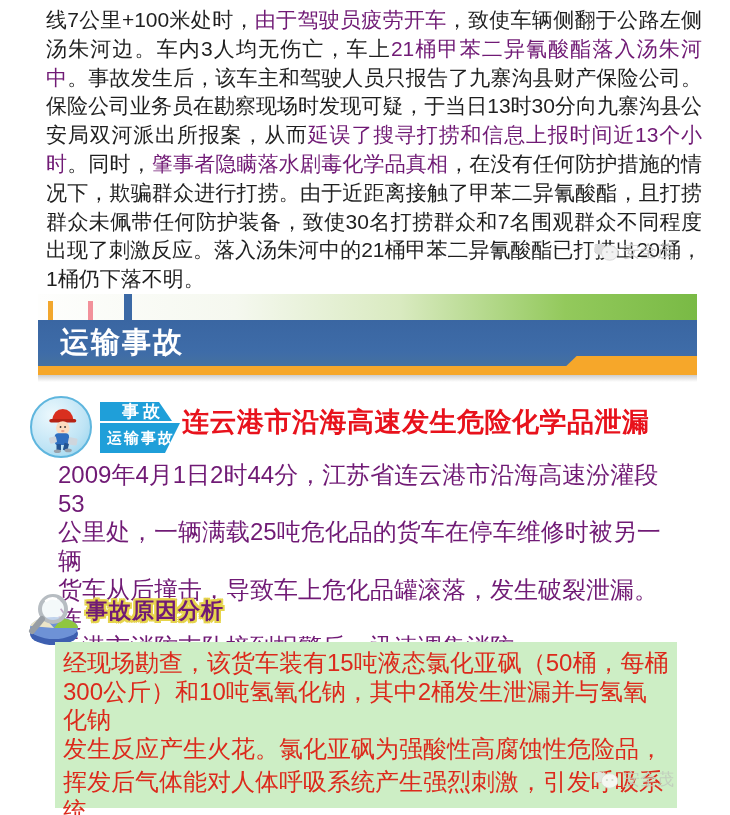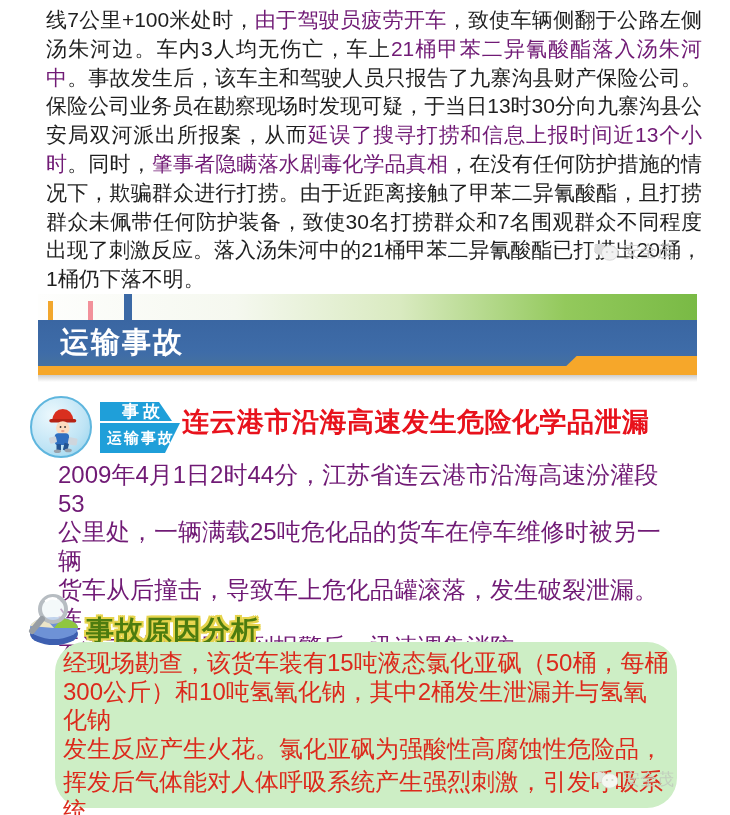--- a/index.html
+++ b/index.html
@@ -47,26 +47,26 @@
             color:#fff;font-size:15px;font-weight:bold;letter-spacing:2px;line-height:30px;
             padding-left:7px;box-sizing:border-box;}
   .sec-title{position:absolute;left:182px;top:404px;font-size:27px;font-weight:bold;
              color:#e8121c;letter-spacing:0.5px;white-space:nowrap;}
 
   
   .p2{position:absolute;left:58px;top:461px;width:614px;font-size:24px;line-height:28.7px;color:#701a75;}
 
   
   .mag{position:absolute;left:26px;top:592px;}
-  .analysis-label{position:absolute;left:86px;top:612px;font-size:28px;font-weight:bold;
-      color:#4d7c0f;letter-spacing:1px;
+  .analysis-label{position:absolute;left:86px;top:596px;font-size:22px;font-weight:bold;
+      color:#701a75;letter-spacing:1px;
       text-shadow:-2px -2px 0 #e6d44c,2px -2px 0 #e6d44c,-2px 2px 0 #e6d44c,2px 2px 0 #e6d44c,
                   0 -2px 0 #e6d44c,0 2px 0 #e6d44c,-2px 0 0 #e6d44c,2px 0 0 #e6d44c;}
   .greenbox{position:absolute;left:55px;top:642px;width:622px;height:166px;background:#cdeec5;
-            box-sizing:border-box;padding:7px 8px;border-radius:30px;}
+            box-sizing:border-box;padding:7px 8px;}
   .greenbox .gp{font-size:24px;line-height:28.6px;color:#dc2a1c;}
   .greenbox .gp2{margin-top:5px;}
 </style>
 </head>
 <body>
 
 <div class="page">
 
   <div class="p1"><span>线7公里+100米处时，</span><span class="hl">由于驾驶员疲劳开车</span><span>，致使车辆侧翻于公路左侧汤朱河边。车内3人均无伤亡，车上</span><span class="hl">21桶甲苯二异氰酸酯落入汤朱河中</span><span>。事故发生后，该车主和驾驶人员只报告了九寨沟县财产保险公司。保险公司业务员在勘察现场时发现可疑，于当日13时30分向九寨沟县公安局双河派出所报案，从而</span><span class="hl">延误了搜寻打捞和信息上报时间近13个小时</span><span>。同时，</span><span class="hl">肇事者隐瞒落水剧毒化学品真相</span><span>，在没有任何防护措施的情况下，欺骗群众进行打捞。由于近距离接触了甲苯二异氰酸酯，且打捞群众未佩带任何防护装备，致使30名打捞群众和7名围观群众不同程度出现了刺激反应。落入汤朱河中的21桶甲苯二异氰酸酯已打捞出20桶，1桶仍下落不明。</span></div>
 

